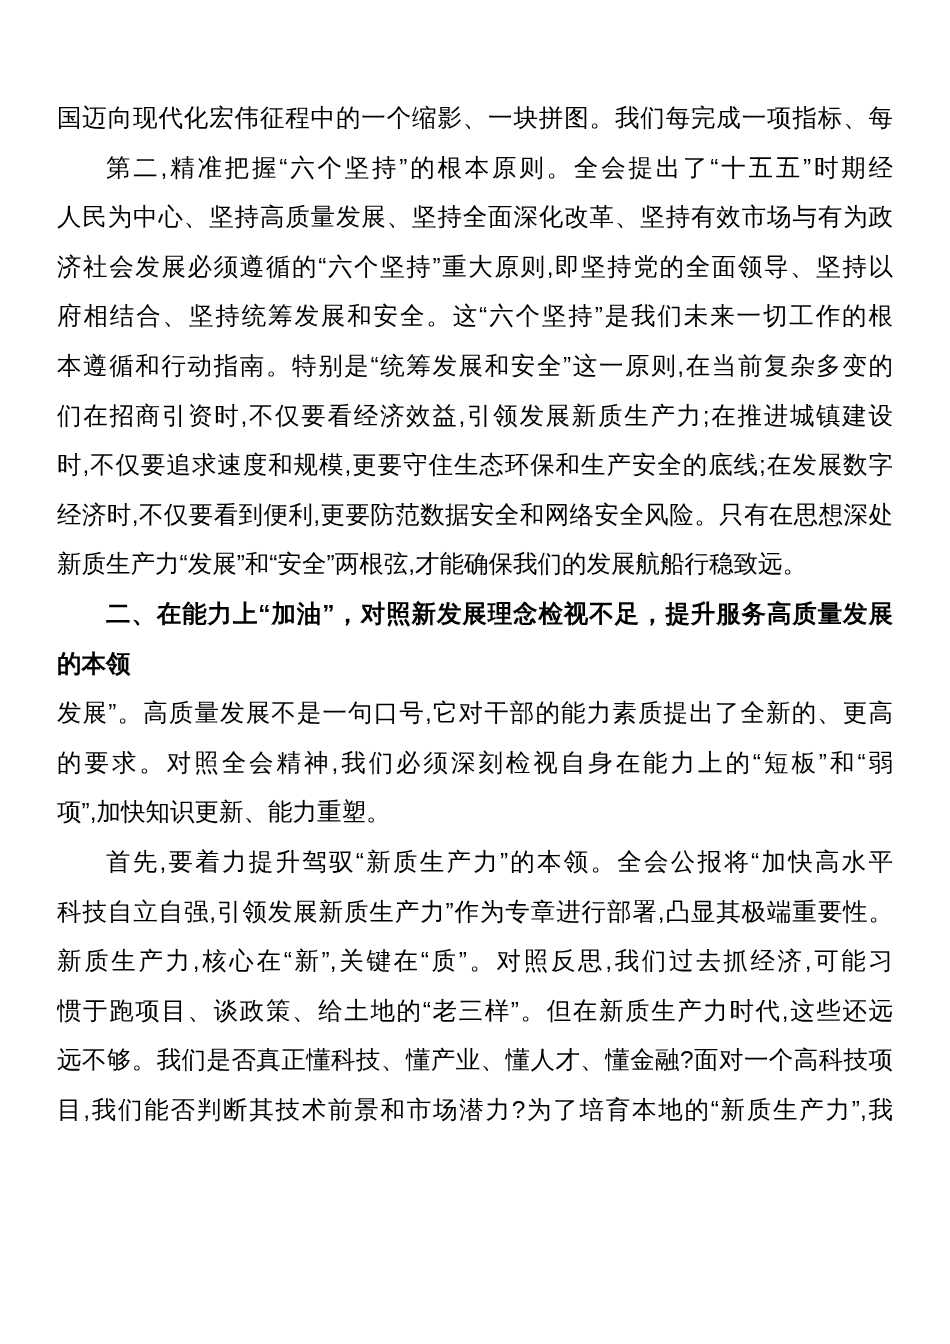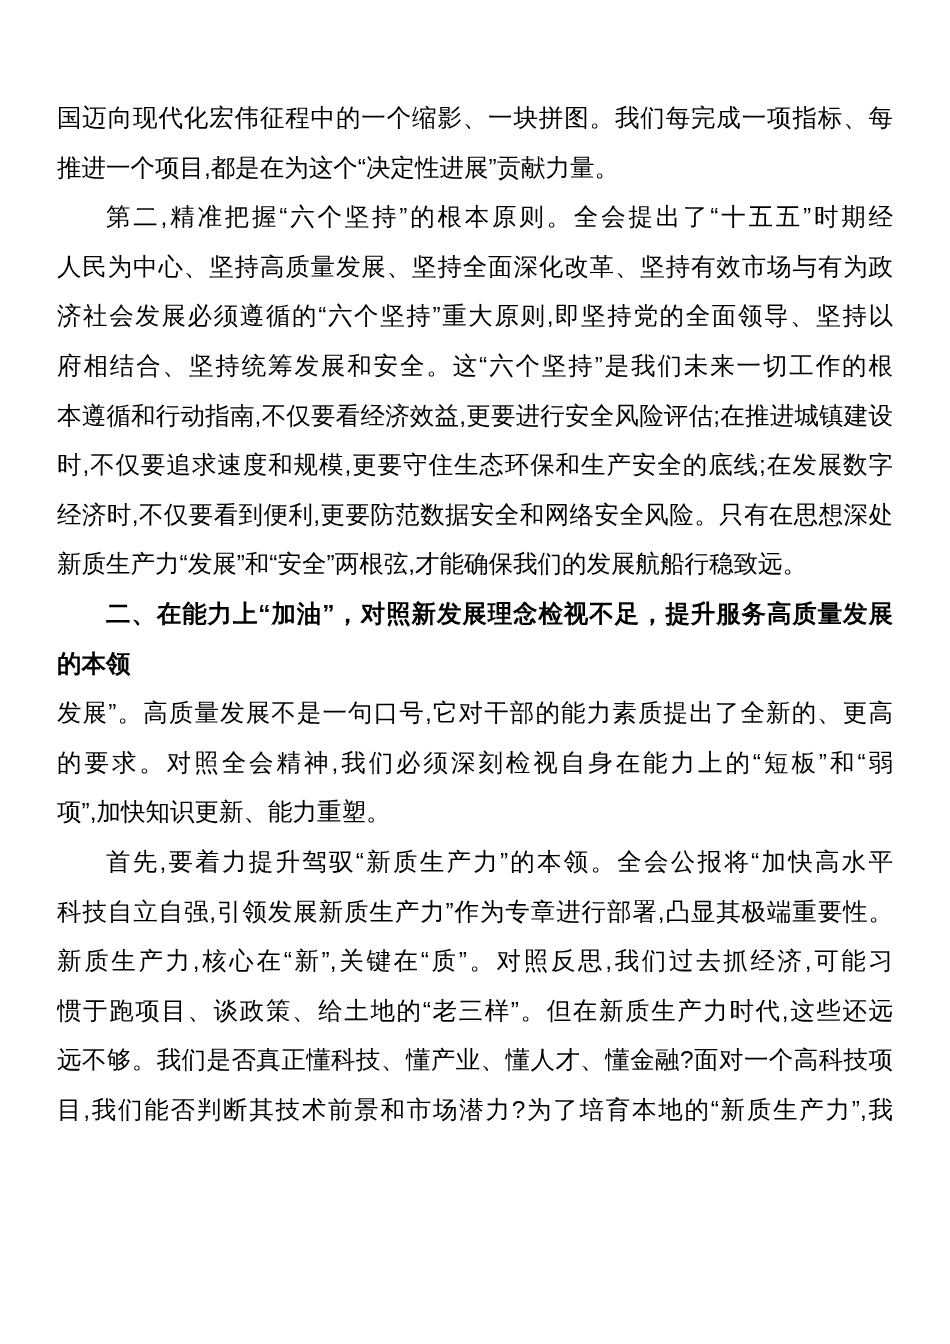--- a/index.html
+++ b/index.html
@@ -42,26 +42,26 @@
   .line.bold {
     font-weight: bold;
   }
 </style>
 </head>
 <body>
 
 <div class="page" style="background: rgb(255, 255, 255); color: rgb(0, 0, 0); margin-top: 28px;">
   <div class="content">
       <div class="line">国迈向现代化宏伟征程中的一个缩影、一块拼图。我们每完成一项指标、每</div>
-      <div class="line end">推进一个项目,都是在为这个“决定性进展”贡献力量。</div>
       <div class="line indent">第二,精准把握“六个坚持”的根本原则。全会提出了“十五五”时期经</div>
       <div class="line">人民为中心、坚持高质量发展、坚持全面深化改革、坚持有效市场与有为政</div>
       <div class="line">济社会发展必须遵循的“六个坚持”重大原则,即坚持党的全面领导、坚持以</div>
       <div class="line">府相结合、坚持统筹发展和安全。这“六个坚持”是我们未来一切工作的根</div>
-      <div class="line">本遵循和行动指南,不仅要看经济效益,更要进行安全风险评估;在推进城镇建设</div>
+      <div class="line">本遵循和行动指南。特别是“统筹发展和安全”这一原则,在当前复杂多变的</div>
+      <div class="line">们在招商引资时,不仅要看经济效益,引领发展新质生产力;在推进城镇建设</div>
       <div class="line">时,不仅要追求速度和规模,更要守住生态环保和生产安全的底线;在发展数字</div>
       <div class="line">经济时,不仅要看到便利,更要防范数据安全和网络安全风险。只有在思想深处</div>
       <div class="line end">新质生产力“发展”和“安全”两根弦,才能确保我们的发展航船行稳致远。</div>
       <div class="line indent bold">二、在能力上“加油”，对照新发展理念检视不足，提升服务高质量发展</div>
       <div class="line bold end">的本领</div>
       <div class="line">发展”。高质量发展不是一句口号,它对干部的能力素质提出了全新的、更高</div>
       <div class="line">的要求。对照全会精神,我们必须深刻检视自身在能力上的“短板”和“弱</div>
       <div class="line end">项”,加快知识更新、能力重塑。</div>
       <div class="line indent">首先,要着力提升驾驭“新质生产力”的本领。全会公报将“加快高水平</div>
       <div class="line">科技自立自强,引领发展新质生产力”作为专章进行部署,凸显其极端重要性。</div>

